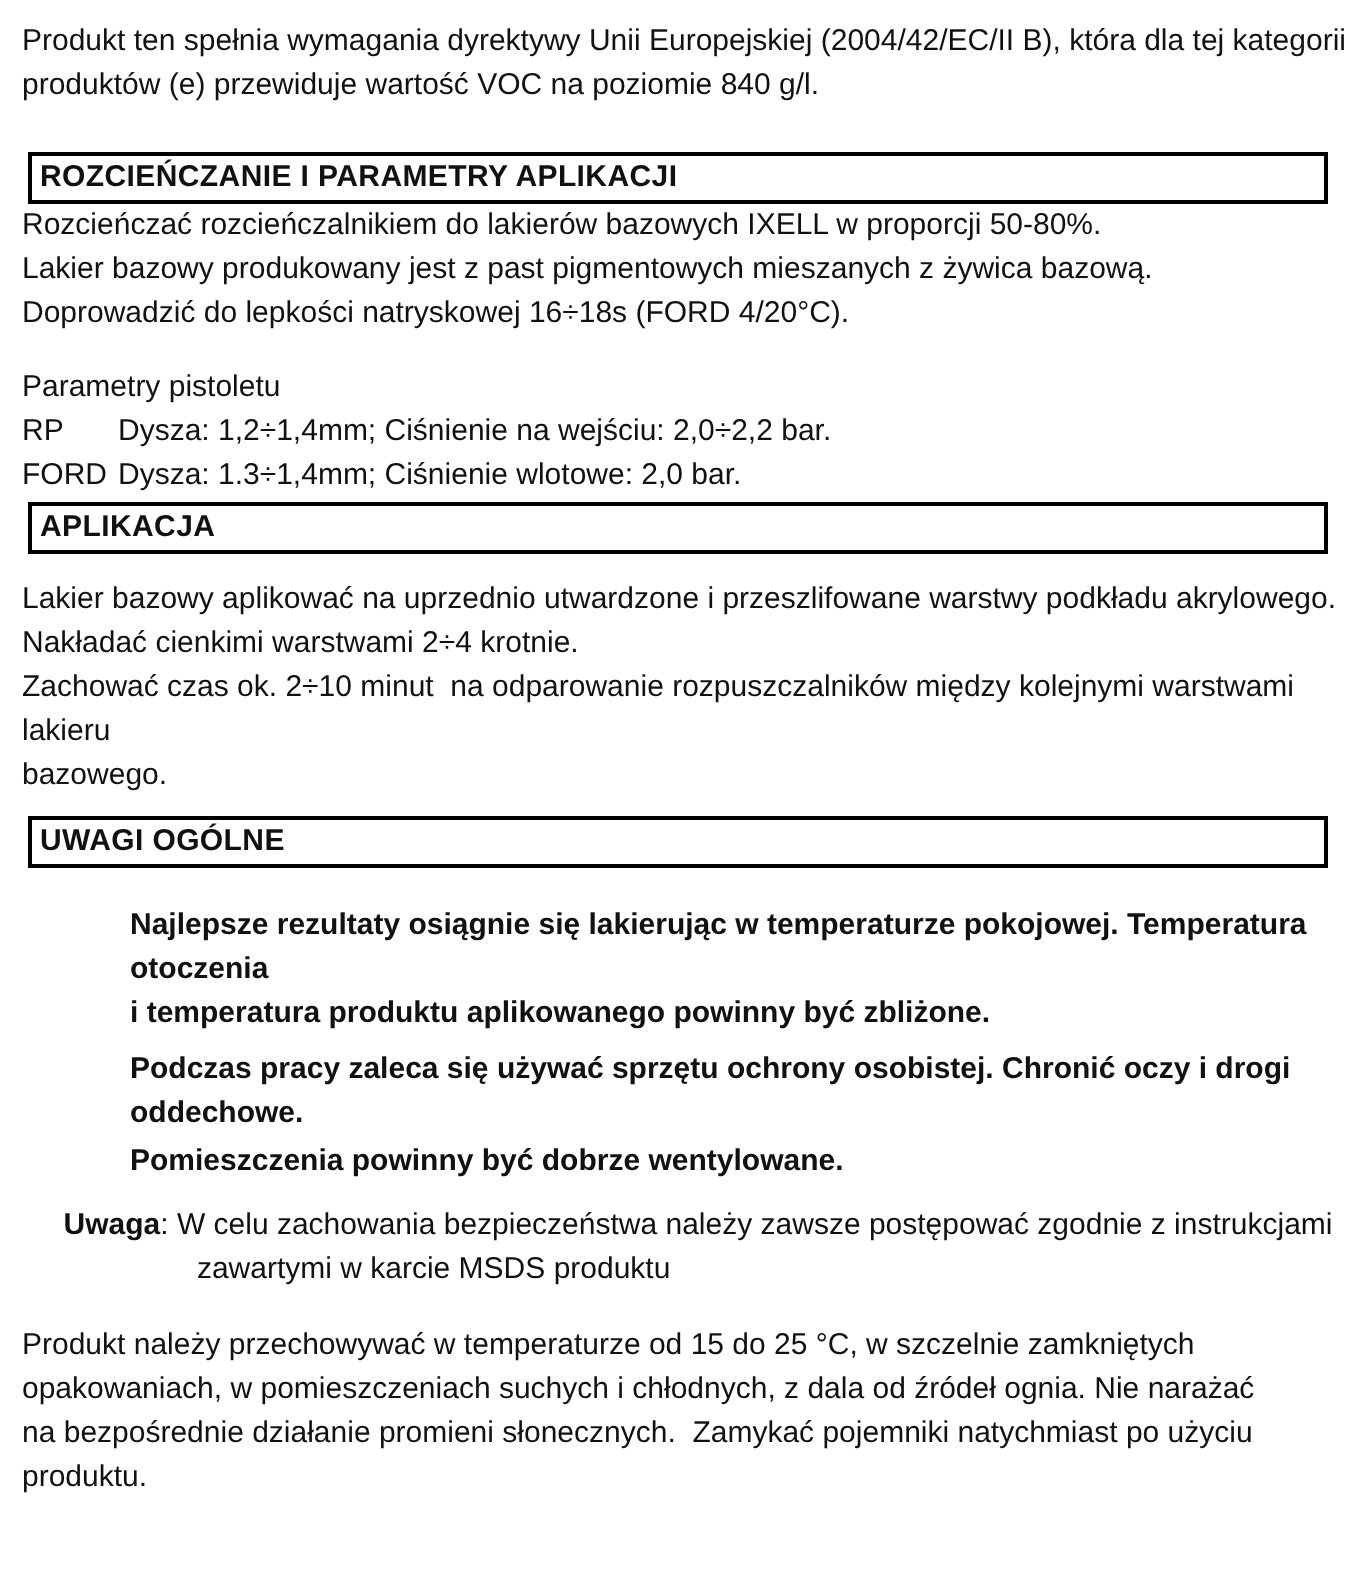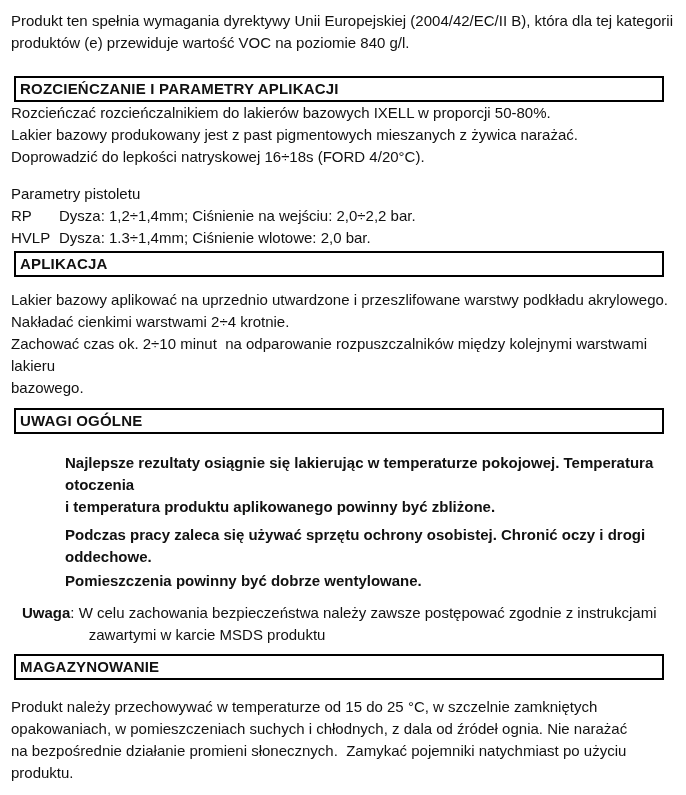--- a/index.html
+++ b/index.html
@@ -34,21 +34,21 @@
   .pistolet-title { margin-top: 15px; }
   .pistolet-row { display: flex; }
   .pistolet-label { width: 48px; flex: 0 0 48px; line-height: 22px; }
   .group-aplikacja { margin-top: 12px; }
 
   .uwagi-indent { margin-left: 54px; font-weight: bold; }
   .uwagi-para1 { margin-top: 18px; }
   .uwagi-para2 { margin-top: 6px; }
   .uwagi-para3 { margin-top: 2px; }
 
-  .note { display: flex; margin-top: 10px; margin-left: 11px; }
+  .note { display: flex; margin-top: 10px; margin-left: 1px; justify-content: center; }
   .note-label { font-weight: bold; line-height: 22px; white-space: pre; }
   .note-sep { line-height: 22px; white-space: pre; }
   .note-text { }
   .note-line2 { padding-left: 10px; }
 
   .group-magazynowanie { margin-top: 16px; }
 </style>
 </head>
 <body>
 
@@ -56,31 +56,31 @@
 
   <div class="intro">
     <div class="line">Produkt ten spełnia wymagania dyrektywy Unii Europejskiej (2004/42/EC/II B), która dla tej kategorii</div>
     <div class="line">produktów (e) przewiduje wartość VOC na poziomie 840 g/l.</div>
   </div>
 
   <div class="section-box box-rozcienczanie">ROZCIEŃCZANIE I PARAMETRY APLIKACJI</div>
 
   <div class="group-rozcienczanie">
     <div class="line">Rozcieńczać rozcieńczalnikiem do lakierów bazowych IXELL w proporcji 50-80%.</div>
-    <div class="line">Lakier bazowy produkowany jest z past pigmentowych mieszanych z żywica narażać.</div>
+    <div class="line">Lakier bazowy produkowany jest z past pigmentowych mieszanych z żywica bazową.</div>
     <div class="line">Doprowadzić do lepkości natryskowej 16÷18s (FORD 4/20°C).</div>
   </div>
 
   <div class="line pistolet-title">Parametry pistoletu</div>
   <div class="pistolet-row">
     <div class="pistolet-label">RP</div>
     <div class="line">Dysza: 1,2÷1,4mm; Ciśnienie na wejściu: 2,0÷2,2 bar.</div>
   </div>
   <div class="pistolet-row">
-    <div class="pistolet-label">HVLP</div>
+    <div class="pistolet-label">FORD</div>
     <div class="line">Dysza: 1.3÷1,4mm; Ciśnienie wlotowe: 2,0 bar.</div>
   </div>
 
   <div class="section-box box-aplikacja">APLIKACJA</div>
 
   <div class="group-aplikacja">
     <div class="line">Lakier bazowy aplikować na uprzednio utwardzone i przeszlifowane warstwy podkładu akrylowego.</div>
     <div class="line">Nakładać cienkimi warstwami 2÷4 krotnie.</div>
     <div class="line">Zachować czas ok. 2÷10 minut  na odparowanie rozpuszczalników między kolejnymi warstwami lakieru</div>
     <div class="line">bazowego.</div>
@@ -101,21 +101,20 @@
 
   <div class="note">
     <span class="note-label">Uwaga</span>
       <span class="note-sep">: </span>
     <div class="note-text">
       <div class="line">W celu zachowania bezpieczeństwa należy zawsze postępować zgodnie z instrukcjami</div>
       <div class="line note-line2">zawartymi w karcie MSDS produktu</div>
     </div>
   </div>
 
-  <div class="section-box box-magazynowanie">MAGAZYNOWANIE</div>
 
   <div class="group-magazynowanie">
     <div class="line">Produkt należy przechowywać w temperaturze od 15 do 25 °C, w szczelnie zamkniętych</div>
     <div class="line">opakowaniach, w pomieszczeniach suchych i chłodnych, z dala od źródeł ognia. Nie narażać</div>
     <div class="line">na bezpośrednie działanie promieni słonecznych.  Zamykać pojemniki natychmiast po użyciu</div>
     <div class="line">produktu.</div>
   </div>
 
 </div>
 

